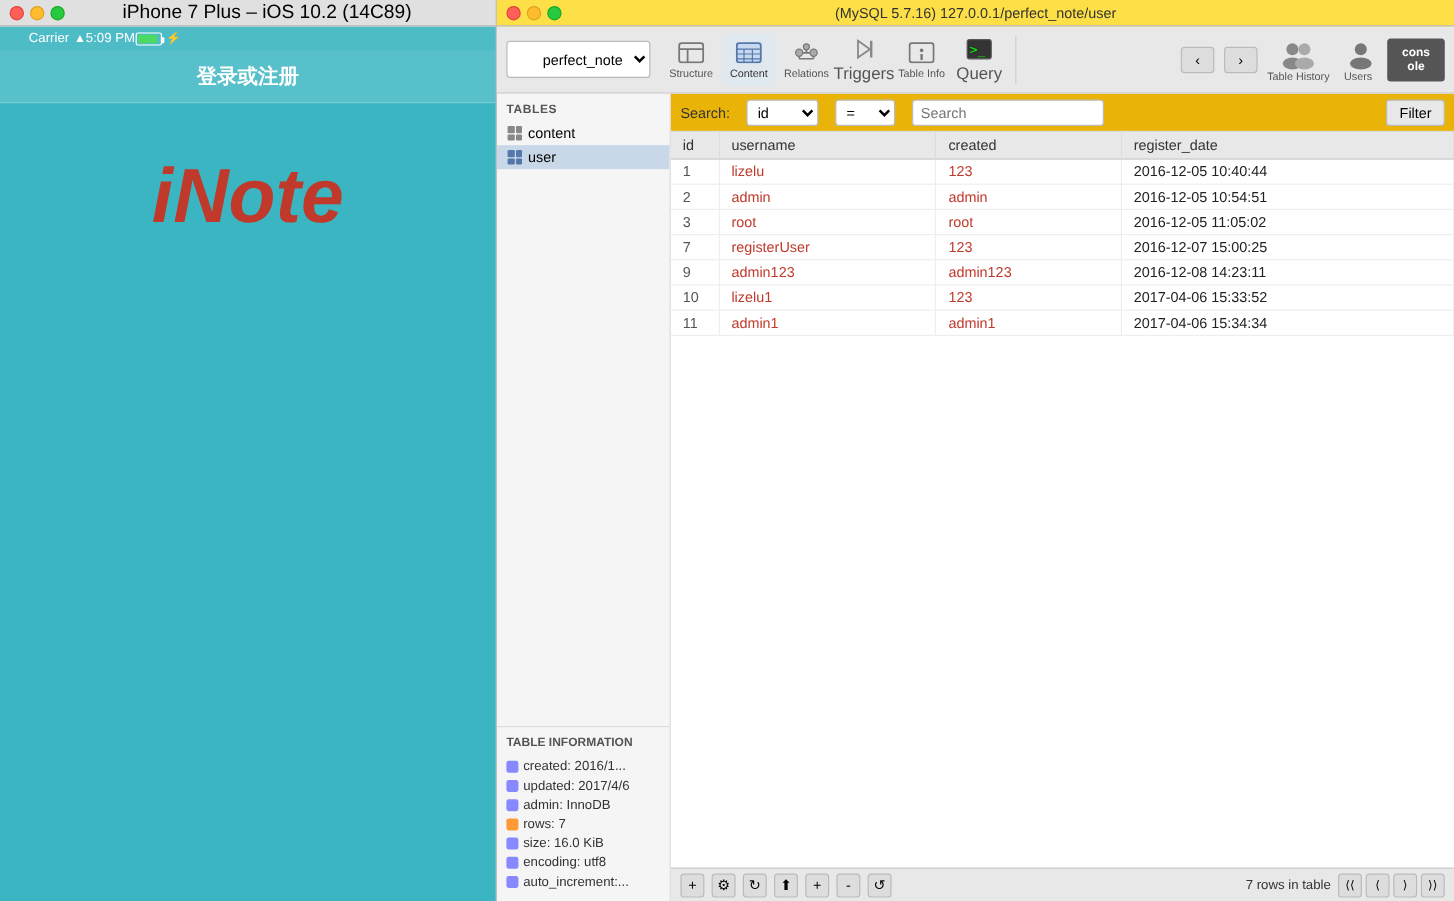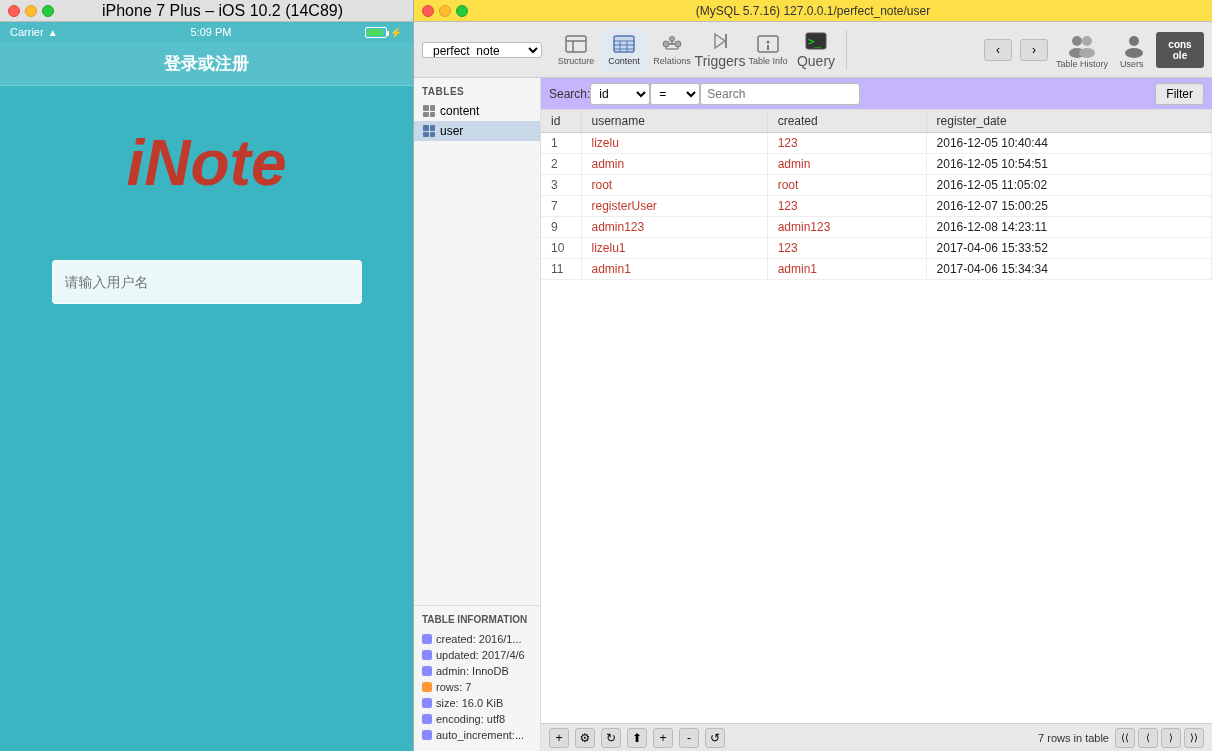--- a/index.html
+++ b/index.html
@@ -45,22 +45,21 @@
       background: #3ab5c1;
       display: flex;
       flex-direction: column;
       overflow: hidden;
     }
     .sim-statusbar {
       height: 20px;
       background: rgba(255,255,255,0.1);
       display: flex;
       align-items: center;
-      justify-content: space-between;
-      padding: 0 10px;
+      padding: 0 24px;
       font-size: 11px;
       color: #fff;
     }
     .sim-statusbar-left { display: flex; align-items: center; gap: 4px; }
     .sim-statusbar-right { display: flex; align-items: center; gap: 4px; }
     .wifi-icon { font-size: 10px; }
     .battery-bar {
       width: 22px; height: 11px; border: 1px solid #fff; border-radius: 2px;
       position: relative; display: inline-flex; align-items: center; padding: 1px;
     }
@@ -145,28 +144,29 @@
     .db-toolbar {
       height: 56px;
       background: #e8e8e8;
       border-bottom: 1px solid #ccc;
       display: flex;
       align-items: center;
       padding: 0 8px;
       gap: 4px;
     }
     .db-select {
-      height: 16px;
+      height: 31px;
       width: 120px;
       font-size: 12px;
       border: 1px solid #bbb;
       border-radius: 3px;
       background: #fff;
       padding: 0 6px;
       margin-right: 8px;
+      text-align: right;
     }
     .toolbar-btn {
       width: 44px;
       height: 44px;
       background: transparent;
       border: none;
       cursor: pointer;
       display: flex;
       flex-direction: column;
       align-items: center;
@@ -206,21 +206,21 @@
       font-size: 10px; font-weight: bold;
     }
 
     
     .db-body {
       flex: 1;
       display: flex;
       overflow: hidden;
     }
     .db-sidebar {
-      width: 127px;
+      width: 145px;
       background: #f5f5f5;
       border-right: 1px solid #ddd;
       display: flex;
       flex-direction: column;
       overflow: hidden;
     }
     .sidebar-section-title {
       font-size: 10px;
       font-weight: bold;
       color: #555;
@@ -280,26 +280,26 @@
 
     
     .db-main {
       flex: 1;
       display: flex;
       flex-direction: column;
       overflow: hidden;
     }
     .db-search-bar {
       height: 32px;
-      background: #c4b5fd;
+      background: #eab308;
       border-bottom: 1px solid #ddd;
       display: flex;
       align-items: center;
       padding: 0 8px;
-      gap: 0;
+      gap: 14px;
     }
     .search-label { font-size: 12px; color: #333; }
     .search-select {
       height: 22px;
       font-size: 12px;
       border: 1px solid #bbb;
       border-radius: 3px;
       background: #fff;
       padding: 0 4px;
       min-width: 60px;
@@ -422,21 +422,20 @@
       </div>
     </div>
 
     <div class="sim-navbar">
       <span class="sim-navbar-title">登录或注册</span>
     </div>
 
     <div class="sim-content">
       <div class="app-logo">iNote</div>
 
-      <input class="input-field" type="text" placeholder="请输入用户名" style="">
 
     </div>
   </div>
 </div>
 
 <div class="db-panel">
   <div class="db-titlebar">
     <div class="db-titlebar-dots">
       <div class="dot dot-red"></div>
       <div class="dot dot-yellow"></div>

